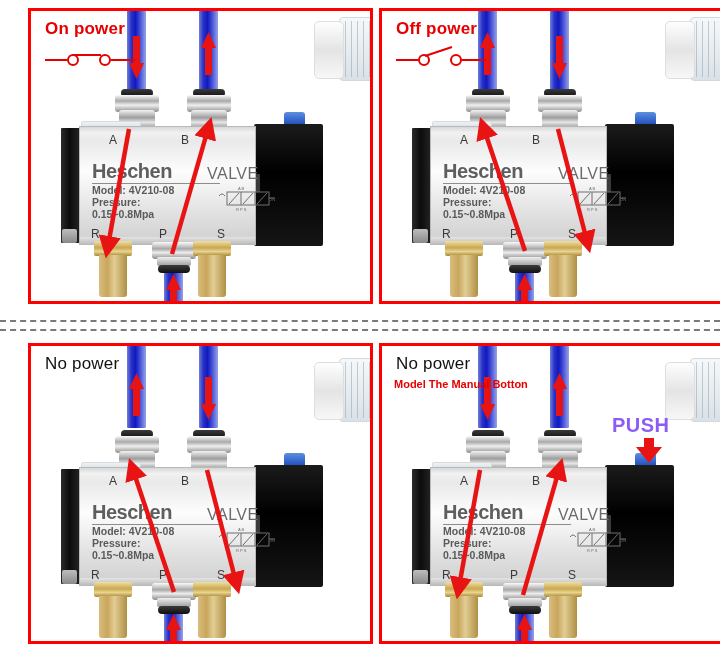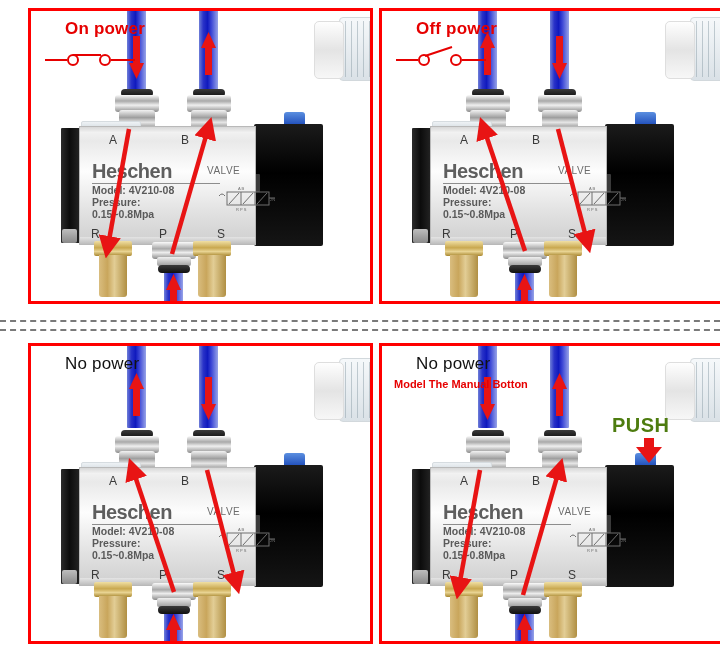--- a/index.html
+++ b/index.html
@@ -12,21 +12,21 @@
   .p-tr{left:379px;top:8px;width:338px;height:290px;}
   .p-bl{left:28px;top:343px;width:339px;height:295px;}
   .p-br{left:379px;top:343px;width:338px;height:295px;}
 
   
   .divider{position:absolute;left:0;width:720px;height:0;border-top:2px dashed #7a7a7a;}
   .d1{top:320px;}
   .d2{top:329px;}
 
   
-  .cap{position:absolute;left:14px;top:8px;font-size:17px;letter-spacing:.2px;white-space:nowrap;margin-left:20px;}
+  .cap{position:absolute;left:14px;top:8px;font-size:17px;letter-spacing:.2px;white-space:nowrap;}
   .cap.red{color:#e60000;font-weight:bold;}
   .cap.blk{color:#111;font-weight:normal;}
   .sub{position:absolute;left:12px;top:32px;font-size:11px;font-weight:bold;color:#e60000;white-space:nowrap;}
 
   
   .sw{position:absolute;left:12px;top:34px;width:100px;height:22px;}
 
   
   .scene{position:absolute;left:0;top:0;width:100%;height:100%;}
 
@@ -98,39 +98,39 @@
         background:linear-gradient(180deg,#f0dfa3,#c9a84f 45%,#e8d392 70%,#a8872f);}
   .brass-cyl{position:absolute;left:5px;top:14px;width:28px;height:42px;border-radius:0 0 3px 3px;
         background:linear-gradient(90deg,#d9bd7f,#c9a65c 30%,#e2cd95 55%,#b08f43);}
   .brass-r{left:63px;top:230px;}
   .brass-s{left:162px;top:230px;}
 
   
   .brand{position:absolute;left:12px;top:33px;font-size:20px;font-weight:bold;color:#5e5e5e;
         letter-spacing:-.5px;font-family:"Liberation Sans",sans-serif;}
   .brand-rule{position:absolute;left:12px;top:56px;width:128px;height:1px;background:#8d8d8d;}
-  .valveword{position:absolute;left:127px;top:38px;font-size:10px;color:#6b6b6b;letter-spacing:.5px;text-align:right;}
+  .valveword{position:absolute;left:127px;top:38px;font-size:16px;color:#6b6b6b;letter-spacing:.5px;text-align:right;}
   .model{position:absolute;left:12px;top:57px;font-size:10.5px;font-weight:bold;color:#5a5a5a;}
   .press1{position:absolute;left:12px;top:69px;font-size:10.5px;font-weight:bold;color:#5a5a5a;}
   .press2{position:absolute;left:12px;top:81px;font-size:10.5px;font-weight:bold;color:#5a5a5a;}
   .port{position:absolute;font-size:12px;color:#3a3a3a;font-weight:normal;}
   .pA{left:78px;top:122px;}
   .pB{left:150px;top:122px;}
   .pR{left:60px;top:216px;}
   .pP{left:128px;top:216px;}
   .pS{left:186px;top:216px;}
 
   
   .schem{position:absolute;left:137px;top:57px;width:62px;height:30px;}
 
   
   .ann{position:absolute;left:0;top:0;width:100%;height:100%;pointer-events:none;}
 
   
-  .pushlbl{position:absolute;left:230px;top:68px;font-size:20px;font-weight:bold;color:#4d7c0f;letter-spacing:.5px;}
+  .pushlbl{position:absolute;left:230px;top:68px;font-size:20px;font-weight:bold;color:#8b5cf6;letter-spacing:.5px;}
   .pusharrow{position:absolute;left:250px;top:92px;}
 </style>
 </head>
 <body>
 
 <div class="sheet">
 
   <div class="panel p-tl">
     <div class="scene">
 

